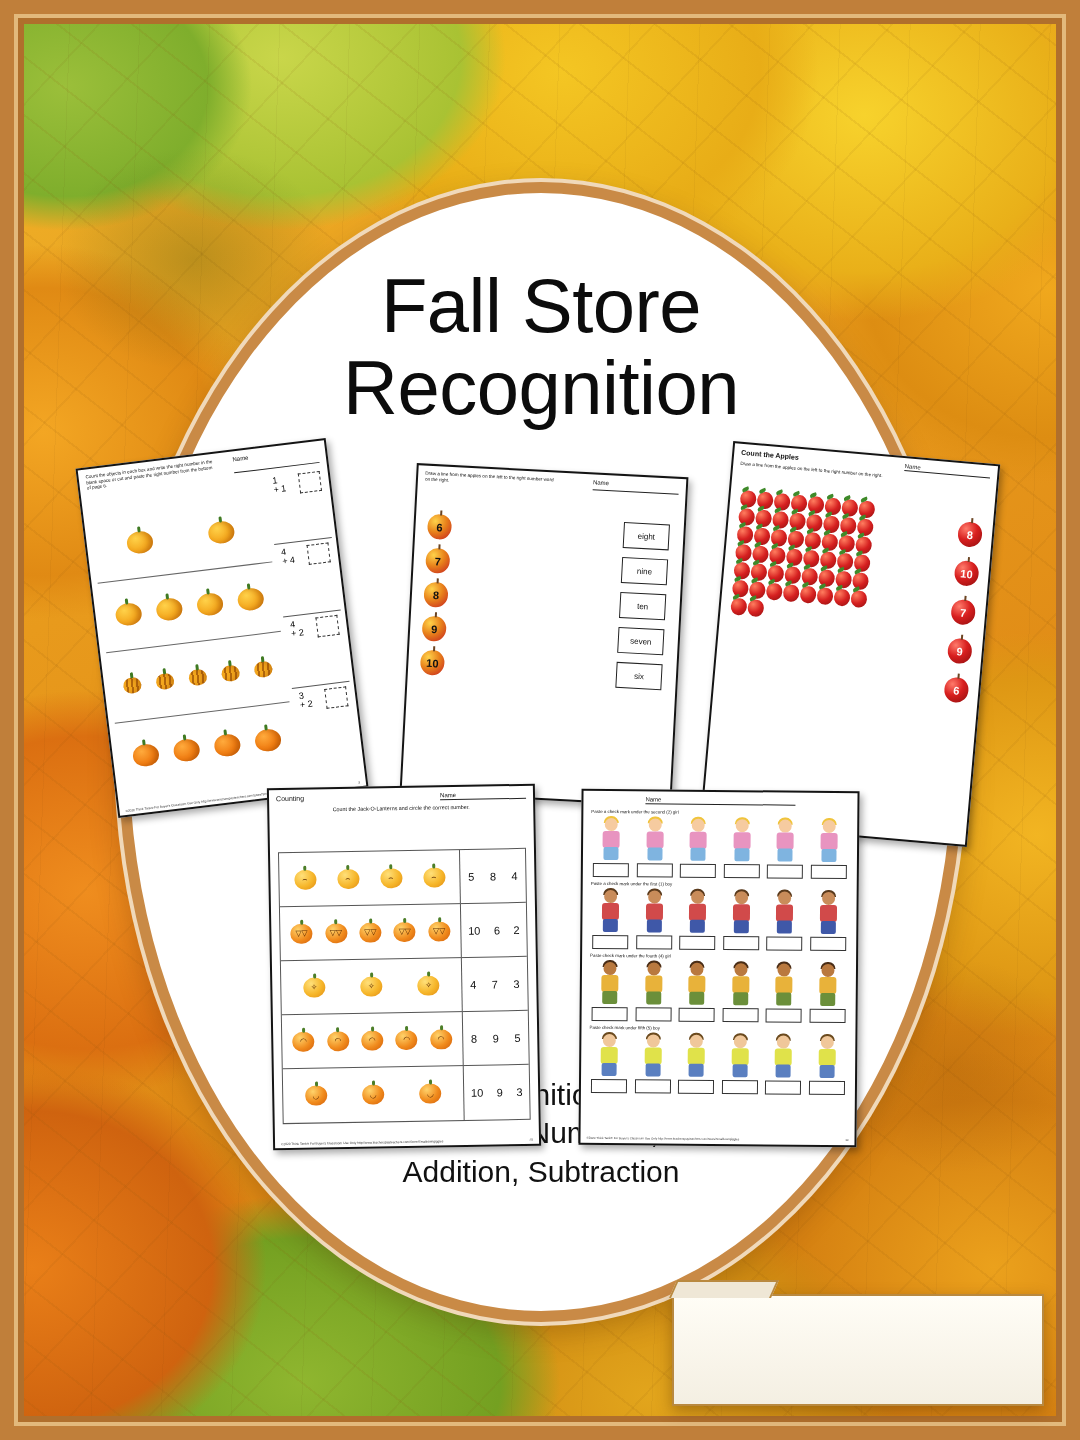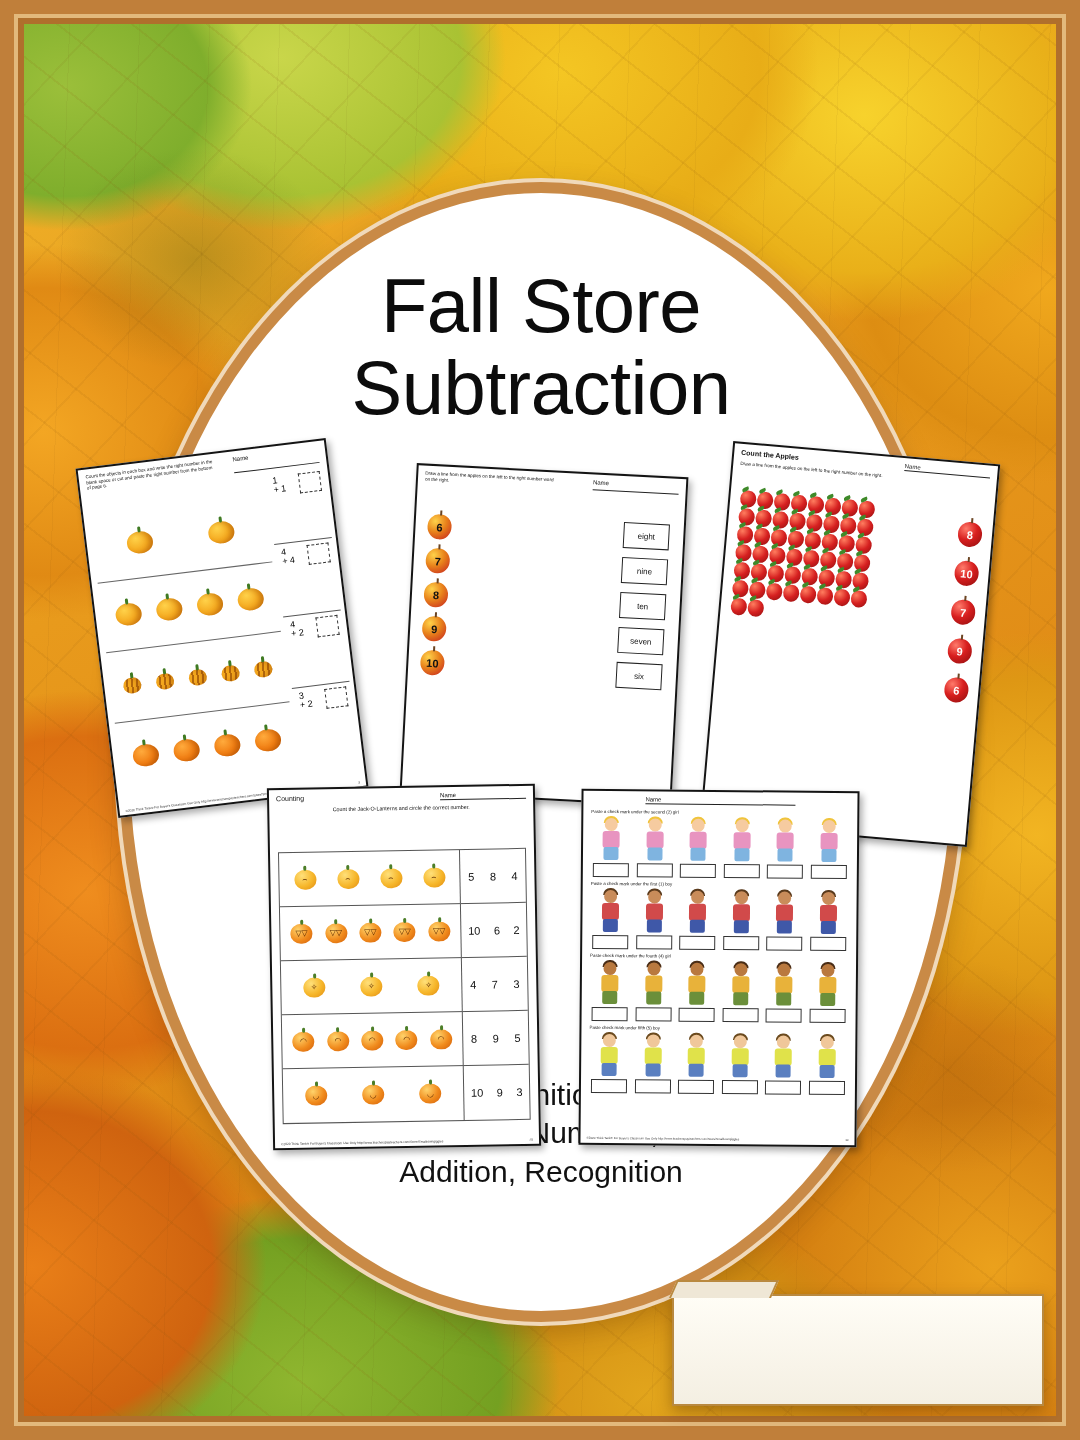--- a/index.html
+++ b/index.html
@@ -232,27 +232,27 @@
 
   <div class="leaf-bg"></div>
   <div class="leaf-veins"></div>
   <div class="leaf-shadows"></div>
   <div class="frame-outer"></div>
 
   <div class="oval">
 
     <div class="title-wrap">
       <div class="title-line">Fall Store</div>
-      <div class="title-line">Subtraction</div>
+      <div class="title-line">Recognition</div>
     </div>
 
     <div class="subtitle-wrap">
       <div class="subtitle-line">Number Recognition, Counting,</div>
       <div class="subtitle-line">Ordinal Numbers,</div>
-      <div class="subtitle-line">Addition, Recognition</div>
+      <div class="subtitle-line">Addition, Subtraction</div>
     </div>
   </div>
 
   <div class="sheet" id="sheet-pumpkin-add">
     <div class="hdr">
       <div class="instr" style="width:130px;padding:0;">Count the objects in each box and write the right number in the blank space or cut and paste the right number from the bottom of page 6.</div>
       <div class="name-line">Name</div>
     </div>
 
     <div class="pk-grid">

